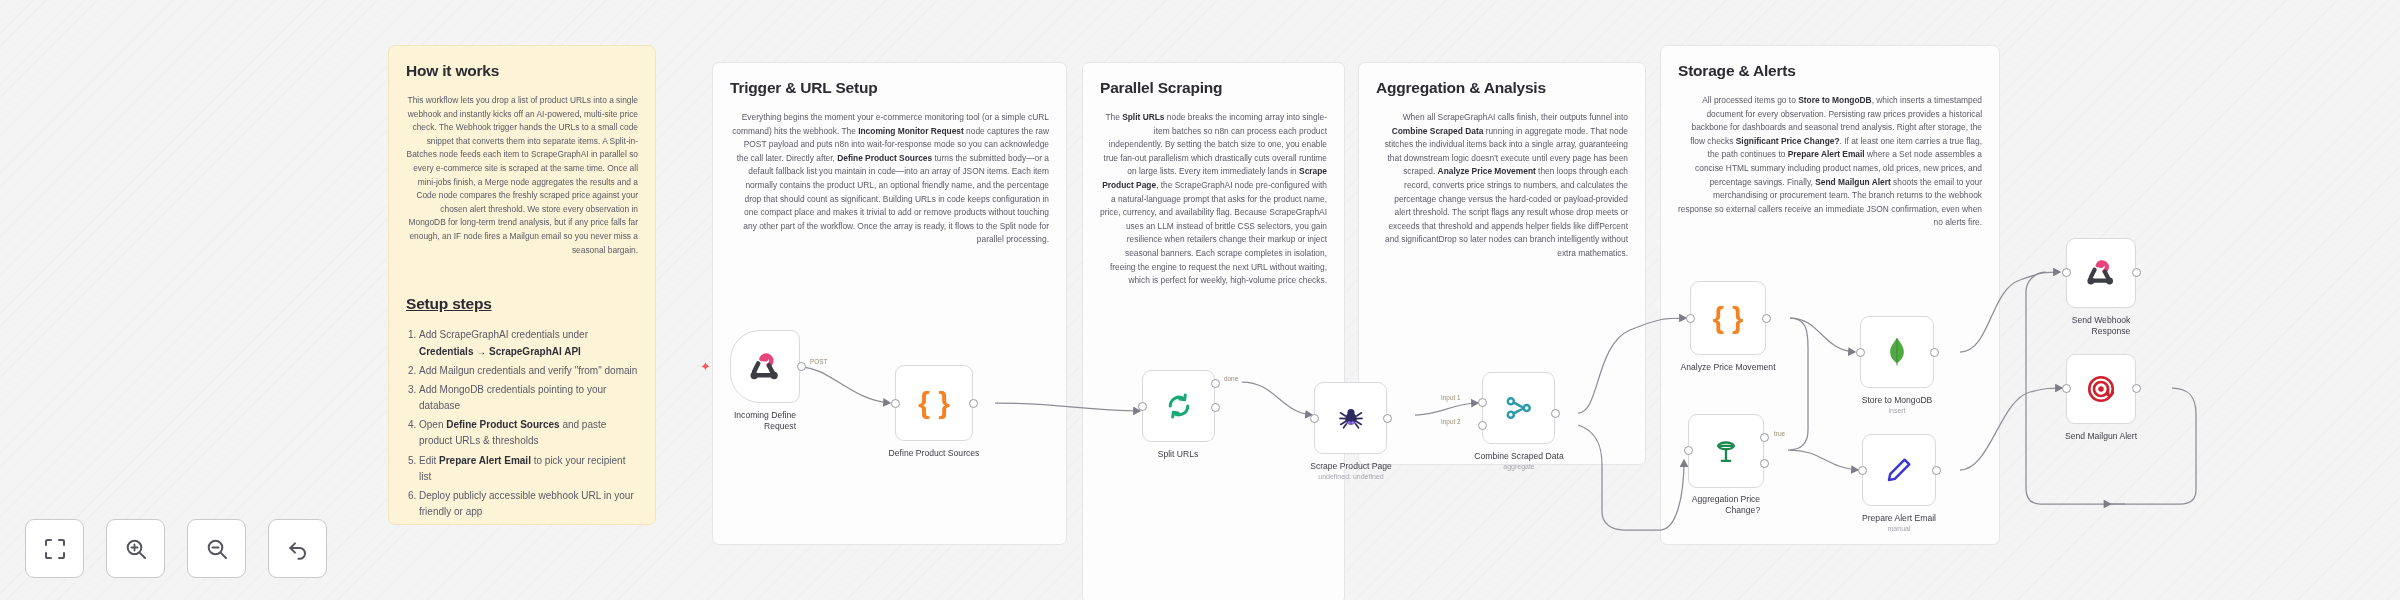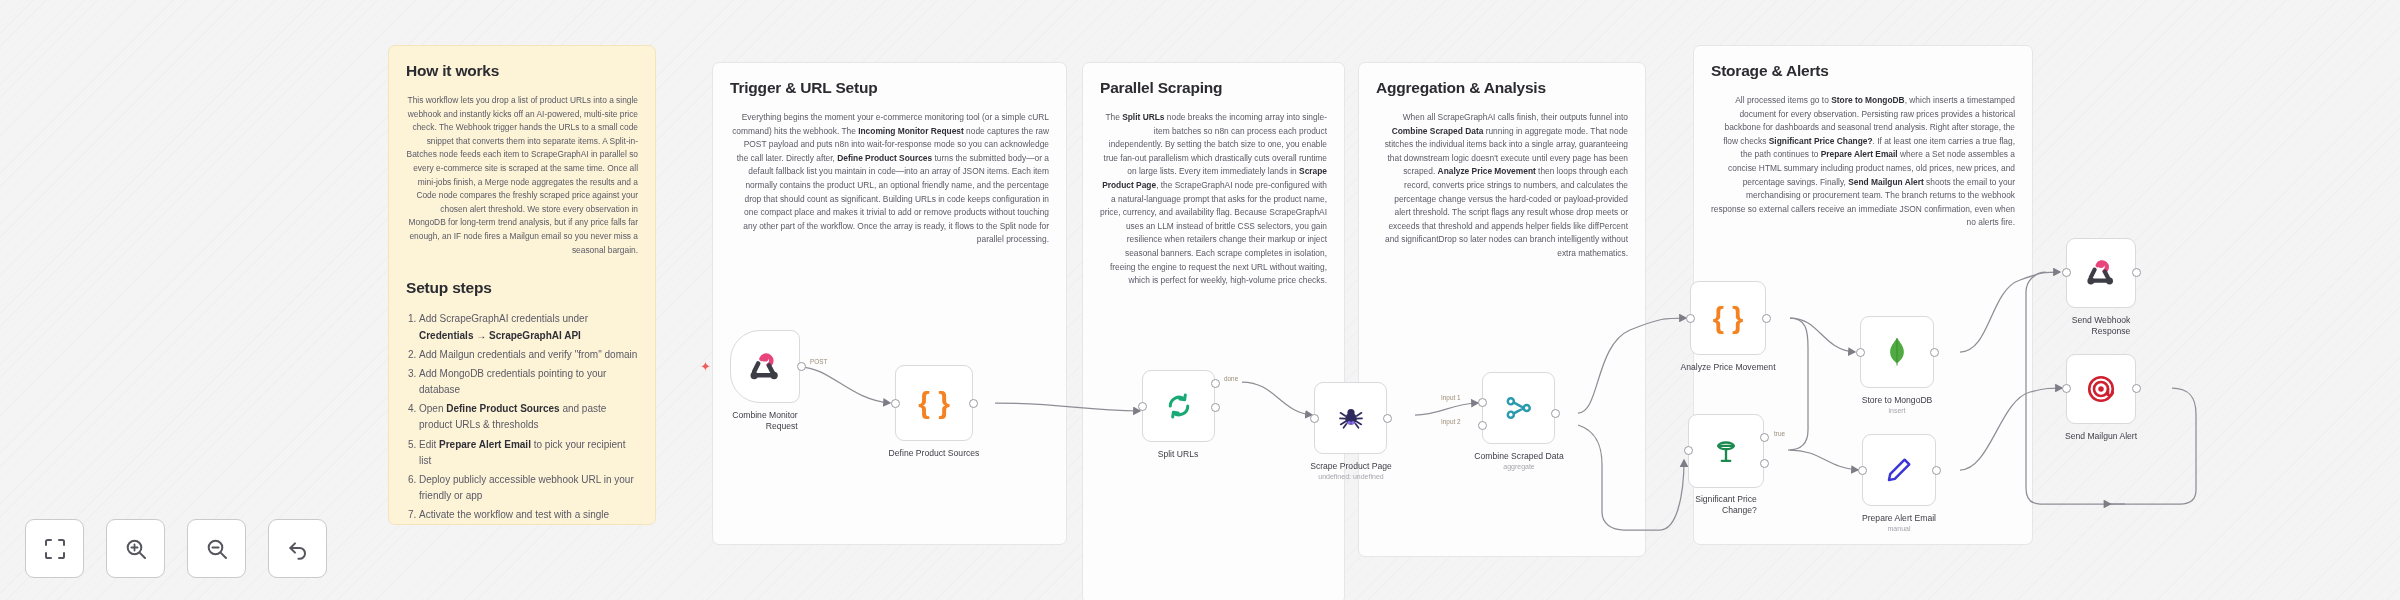--- a/index.html
+++ b/index.html
@@ -39,21 +39,21 @@
     background:#fdfdfd;
     border:1px solid #e6e6e8;
   }
   .note h2{
     margin:0 0 14px 0;
     font-size:15.5px;
     font-weight:700;
     color:#2b2b32;
     letter-spacing:-.2px;
   }
-  .note h2.sub{margin-top:22px;}
+  .note h2.sub{margin-top:38px;text-decoration:underline;}
   .note p{
     margin:0 0 9px 0;
     font-size:8.4px;
     line-height:1.62;
     color:#5a5a66;
     text-align:right;
   }
   .note p b{color:#2f2f38;font-weight:700;}
   .note ol{
     margin:0;padding-left:13px;
@@ -194,46 +194,46 @@
   <div class="note white" style="left:712px;top:62px;width:355px;height:483px;">
     <h2>Trigger &amp; URL Setup</h2>
     <p>Everything begins the moment your e-commerce monitoring tool (or a simple cURL command) hits the webhook. The <b>Incoming Monitor Request</b> node captures the raw POST payload and puts n8n into wait-for-response mode so you can acknowledge the call later. Directly after, <b>Define Product Sources</b> turns the submitted body—or a default fallback list you maintain in code—into an array of JSON items. Each item normally contains the product URL, an optional friendly name, and the percentage drop that should count as significant. Building URLs in code keeps configuration in one compact place and makes it trivial to add or remove products without touching any other part of the workflow. Once the array is ready, it flows to the Split node for parallel processing.</p>
   </div>
 
   <div class="note white" style="left:1082px;top:62px;width:263px;height:542px;">
     <h2>Parallel Scraping</h2>
     <p>The <b>Split URLs</b> node breaks the incoming array into single-item batches so n8n can process each product independently. By setting the batch size to one, you enable true fan-out parallelism which drastically cuts overall runtime on large lists. Every item immediately lands in <b>Scrape Product Page</b>, the ScrapeGraphAI node pre-configured with a natural-language prompt that asks for the product name, price, currency, and availability flag. Because ScrapeGraphAI uses an LLM instead of brittle CSS selectors, you gain resilience when retailers change their markup or inject seasonal banners. Each scrape completes in isolation, freeing the engine to request the next URL without waiting, which is perfect for weekly, high-volume price checks.</p>
   </div>
 
-  <div class="note white" style="left:1358px;top:62px;width:288px;height:495px;">
+  <div class="note white" style="left:1358px;top:62px;width:288px;height:403px;">
     <h2>Aggregation &amp; Analysis</h2>
     <p>When all ScrapeGraphAI calls finish, their outputs funnel into <b>Combine Scraped Data</b> running in aggregate mode. That node stitches the individual items back into a single array, guaranteeing that downstream logic doesn't execute until every page has been scraped. <b>Analyze Price Movement</b> then loops through each record, converts price strings to numbers, and calculates the percentage change versus the hard-coded or payload-provided alert threshold. The script flags any result whose drop meets or exceeds that threshold and appends helper fields like diffPercent and significantDrop so later nodes can branch intelligently without extra mathematics.</p>
   </div>
 
-  <div class="note white" style="left:1660px;top:45px;width:340px;height:500px;margin-left:33px;">
+  <div class="note white" style="left:1660px;top:45px;width:340px;height:500px;">
     <h2>Storage &amp; Alerts</h2>
     <p>All processed items go to <b>Store to MongoDB</b>, which inserts a timestamped document for every observation. Persisting raw prices provides a historical backbone for dashboards and seasonal trend analysis. Right after storage, the flow checks <b>Significant Price Change?</b>. If at least one item carries a true flag, the path continues to <b>Prepare Alert Email</b> where a Set node assembles a concise HTML summary including product names, old prices, new prices, and percentage savings. Finally, <b>Send Mailgun Alert</b> shoots the email to your merchandising or procurement team. The branch returns to the webhook response so external callers receive an immediate JSON confirmation, even when no alerts fire.</p>
   </div>
 
   <span class="plus-mark" style="left:700px;top:360px;">✦</span>
   <div class="node trigger" style="left:730px;top:330px;width:70px;height:73px;">
     <svg width="34" height="34" viewBox="0 0 24 24">
       <path d="M9.5 6.2a3.6 3.6 0 1 1 5.1 4.5" fill="none" stroke="#e8457c" stroke-width="3.2" stroke-linecap="round"></path>
       <path d="M7.2 9.5 4.3 15.3" fill="none" stroke="#3d3d46" stroke-width="3.2" stroke-linecap="round"></path>
       <path d="M14.8 10.9l2.9 5.6" fill="none" stroke="#3d3d46" stroke-width="3.2" stroke-linecap="round"></path>
       <path d="M5.2 17.8h12.2" fill="none" stroke="#3d3d46" stroke-width="3.2" stroke-linecap="round"></path>
       <circle cx="4.4" cy="18" r="2.6" fill="#3d3d46"></circle>
       <circle cx="18.4" cy="18" r="2.6" fill="#3d3d46"></circle>
       <circle cx="12" cy="5.6" r="2.6" fill="#e8457c"></circle>
     </svg>
   </div>
   <div class="dot" style="left:797px;top:362px;"></div>
   <span class="conn-label" style="left:810px;top:358px;">POST</span>
   <div class="node-label" style="left:765px;top:410px;">
-    <div>Combine Monitor</div>
+    <div>Incoming Define</div>
     <div>Request</div>
   </div>
 
   <div class="node" style="left:895px;top:365px;width:78px;height:76px;">
     <span style="color:#f58220;font-size:30px;font-weight:700;line-height:1;">{&nbsp;}</span>
   </div>
   <div class="dot" style="left:891px;top:399px;"></div>
   <div class="dot" style="left:969px;top:399px;"></div>
   <div class="node-label" style="left:934px;top:448px;">
     <div>Define Product Sources</div>
@@ -314,21 +314,21 @@
       <path d="M12 10.5 V20.4" fill="none" stroke="#1c8a4e" stroke-width="2" stroke-linecap="round"></path>
       <path d="M8.4 20.4 H15.6" fill="none" stroke="#1c8a4e" stroke-width="2" stroke-linecap="round"></path>
       <path d="M5.4 7.6 H18.6" fill="none" stroke="#1c8a4e" stroke-width="2" stroke-linecap="round"></path>
     </svg>
   </div>
   <div class="dot" style="left:1684px;top:446px;"></div>
   <div class="dot" style="left:1760px;top:433px;"></div>
   <div class="dot" style="left:1760px;top:459px;"></div>
   <span class="conn-label" style="left:1774px;top:430px;">true</span>
   <div class="node-label" style="left:1726px;top:494px;">
-    <div>Significant Price</div>
+    <div>Aggregation Price</div>
     <div>Change?</div>
   </div>
 
   <div class="node" style="left:1860px;top:316px;width:74px;height:72px;">
     <svg width="26" height="30" viewBox="0 0 24 28">
       <path d="M12 1c3.2 4.6 6.4 8 6.4 13 0 4.7-2.9 8-6.4 10.6C8.5 22 5.6 18.7 5.6 14 5.6 9 8.8 5.6 12 1z" fill="#4faa41"></path>
       <path d="M12 1 V26.6" stroke="#3d8a33" stroke-width="0.9" fill="none"></path>
     </svg>
   </div>
   <div class="dot" style="left:1856px;top:348px;"></div>

